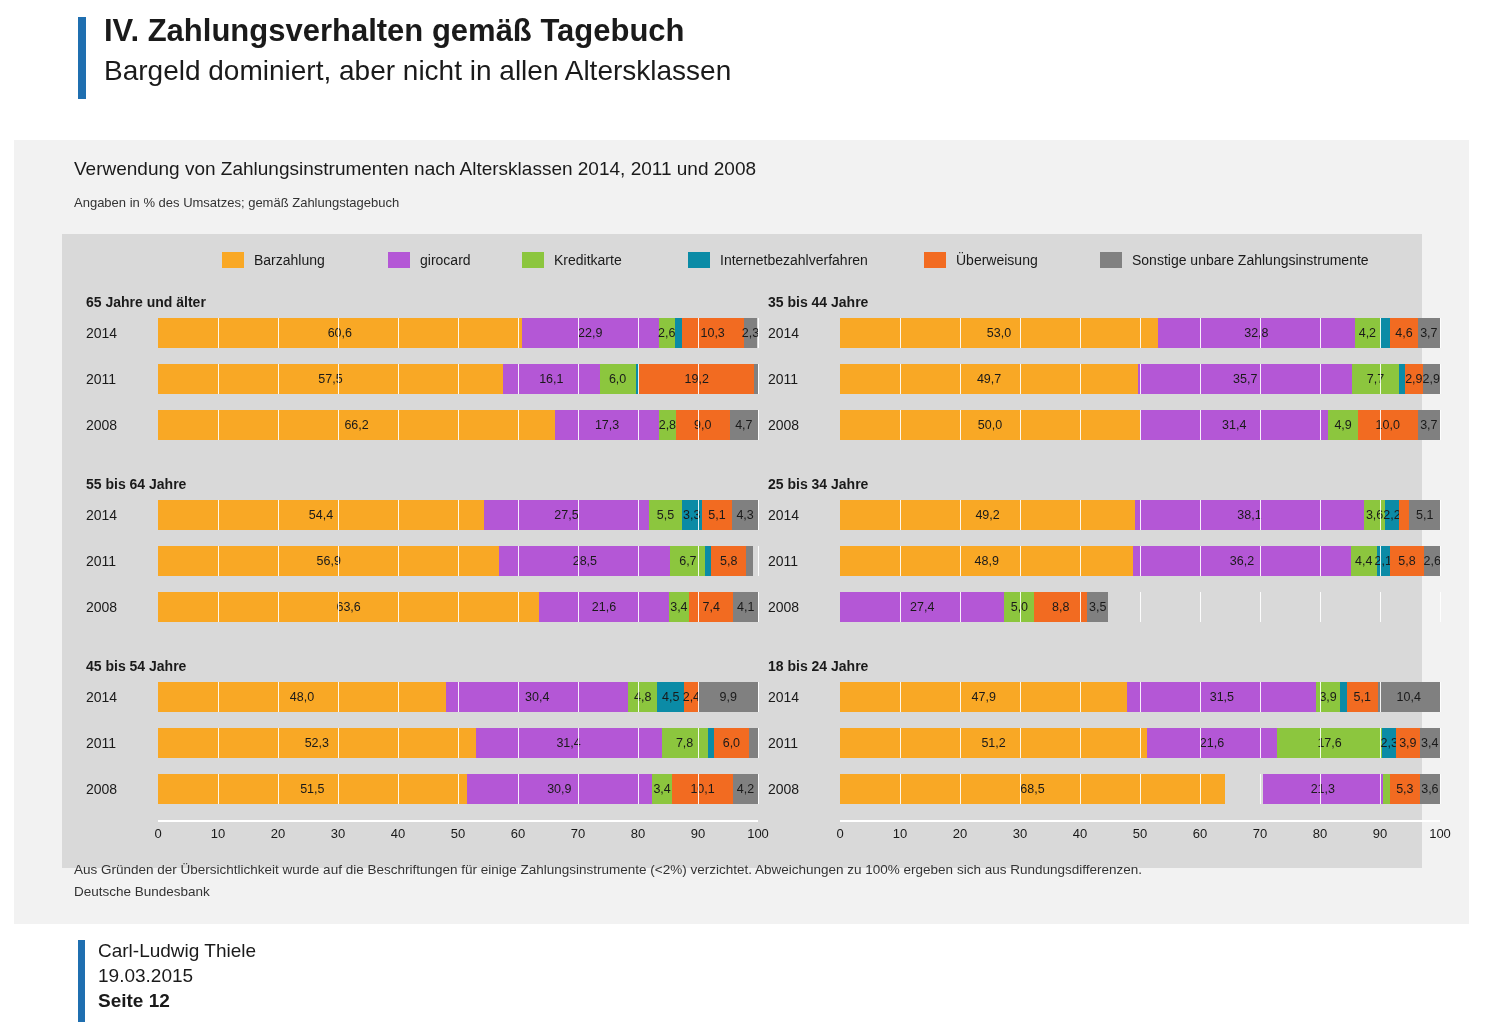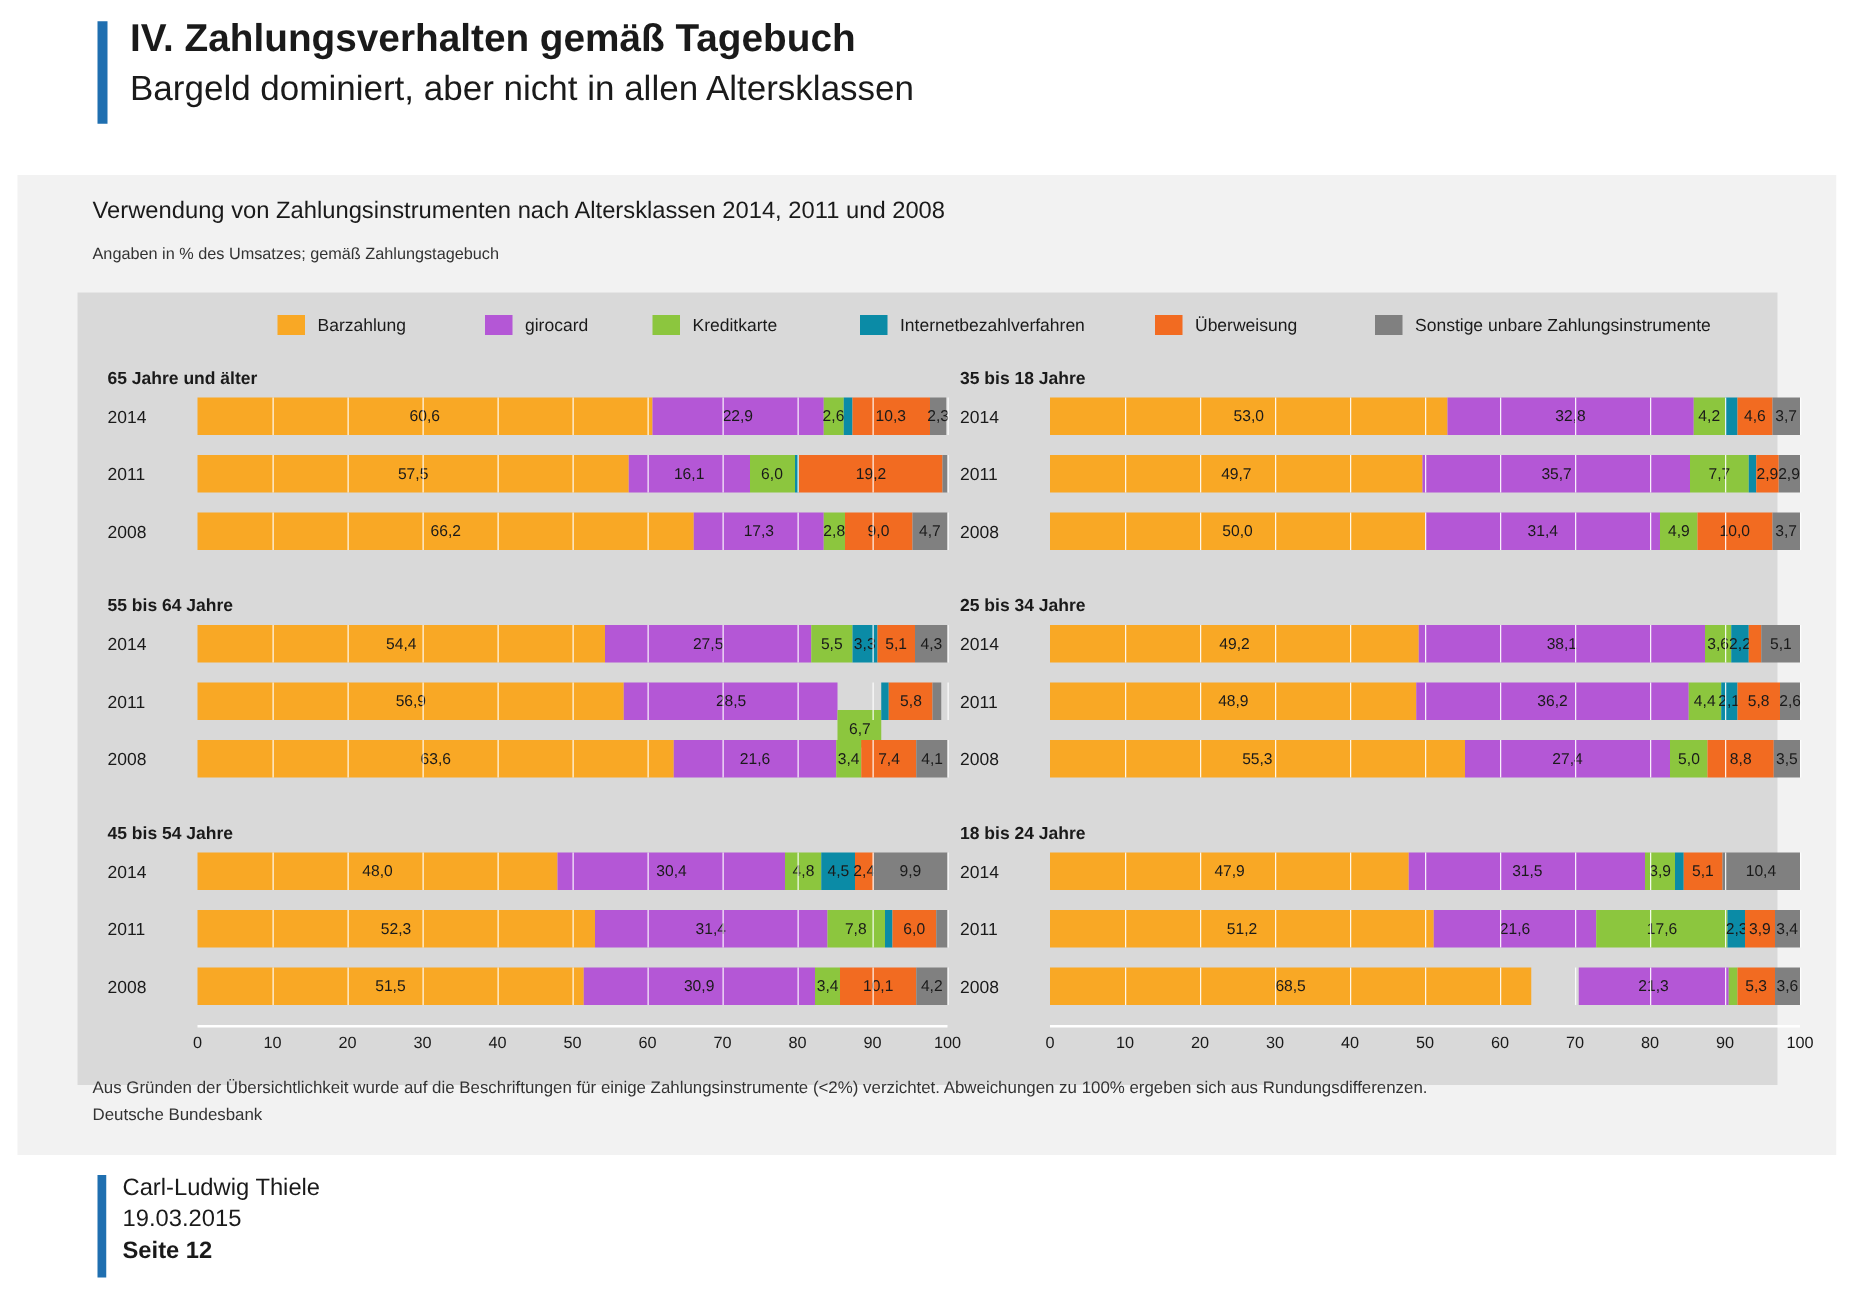--- a/index.html
+++ b/index.html
@@ -408,21 +408,21 @@
             </div>
             <div class="row">
               <div class="row-label">2011</div>
               <div class="bar">
                 <div class="seg" style="width: 341.4px; background: rgb(249, 168, 37);">
                   <span class="seg-label">56,9</span>
                 </div>
                 <div class="seg" style="width: 171px; background: rgb(180, 87, 214);">
                   <span class="seg-label">28,5</span>
                 </div>
-                <div class="seg" style="width: 35px; background: rgb(140, 198, 62); margin-top: 22px;">
+                <div class="seg" style="width: 35px; background: rgb(140, 198, 62);">
                   <span class="seg-label">6,7</span>
                 </div>
                 <div class="seg" style="width: 6px; background: rgb(11, 139, 166);"></div>
                 <div class="seg" style="width: 34.8px; background: rgb(242, 107, 33);">
                   <span class="seg-label">5,8</span>
                 </div>
                 <div class="seg" style="width: 6.6px; background: rgb(128, 128, 128);"></div>
               </div>
               <div class="gridlines">
                 <div class="gridline" style="left: 60px;"></div>
@@ -568,21 +568,21 @@
                 <div class="gridline" style="left: 360px;"></div>
                 <div class="gridline" style="left: 420px;"></div>
                 <div class="gridline" style="left: 480px;"></div>
                 <div class="gridline" style="left: 540px;"></div>
                 <div class="gridline" style="left: 600px;"></div>
               </div>
             </div>
           </div>
         </div>
         <div class="group" style="left: 706px; top: 60px; width: 676px;">
-          <div class="group-title">35 bis 18 Jahre</div>
+          <div class="group-title">35 bis 44 Jahre</div>
           <div class="rows">
             <div class="row">
               <div class="row-label">2014</div>
               <div class="bar">
                 <div class="seg" style="width: 318px; background: rgb(249, 168, 37);">
                   <span class="seg-label">53,0</span>
                 </div>
                 <div class="seg" style="width: 196.8px; background: rgb(180, 87, 214);">
                   <span class="seg-label">32,8</span>
                 </div>
@@ -744,23 +744,20 @@
                 <div class="gridline" style="left: 360px;"></div>
                 <div class="gridline" style="left: 420px;"></div>
                 <div class="gridline" style="left: 480px;"></div>
                 <div class="gridline" style="left: 540px;"></div>
                 <div class="gridline" style="left: 600px;"></div>
               </div>
             </div>
             <div class="row">
               <div class="row-label">2008</div>
               <div class="bar">
-                <div class="seg" style="width: 331.8px; background: rgb(249, 168, 37);">
-                  <span class="seg-label">55,3</span>
-                </div>
                 <div class="seg" style="width: 164.4px; background: rgb(180, 87, 214);">
                   <span class="seg-label">27,4</span>
                 </div>
                 <div class="seg" style="width: 30px; background: rgb(140, 198, 62);">
                   <span class="seg-label">5,0</span>
                 </div>
                 <div class="seg" style="width: 52.8px; background: rgb(242, 107, 33);">
                   <span class="seg-label">8,8</span>
                 </div>
                 <div class="seg" style="width: 21px; background: rgb(128, 128, 128);">

